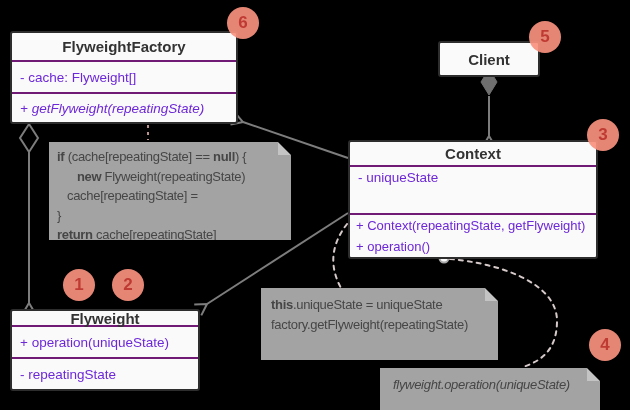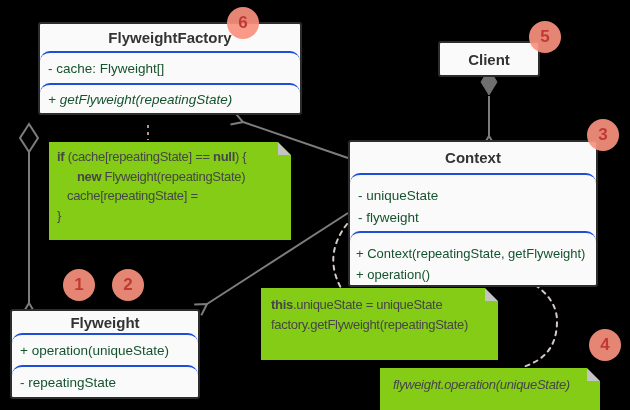--- a/index.html
+++ b/index.html
@@ -5,28 +5,28 @@
   html,body{margin:0;padding:0;background:#000;}
   .stage{position:relative;width:630px;height:410px;background:#000;overflow:hidden;
          font-family:"Liberation Sans",sans-serif;color:#3c3c3c;}
   svg.wires{position:absolute;left:0;top:0;pointer-events:none;}
 
   
   .cls{position:absolute;background:#fafafa;border:2px solid #2d2d2d;border-radius:3px;
        box-sizing:border-box;}
   .cls-title{display:flex;align-items:center;justify-content:center;font-weight:bold;
        font-size:15px;color:#333;}
-  .cls-row{display:flex;align-items:center;padding-left:8px;font-size:13.5px;color:#14532d;
-       border-top:2px solid #1d4ed8;border-radius:10px;}
-  .cls-multi{display:block;padding-top:10px;}
+  .cls-row{display:flex;align-items:center;padding-left:8px;font-size:13.5px;color:#6d28d9;
+       border-top:2px solid #701a75;}
+  .cls-multi{display:block;padding-top:0;}
   .cls-multi .mline{line-height:22px;white-space:nowrap;}
   .ctx-methods .mline{line-height:21px;font-size:13px;}
 
   
-  .note{position:absolute;background:#84cc16;box-sizing:border-box;
+  .note{position:absolute;background:#a3a3a3;box-sizing:border-box;
         clip-path:polygon(0 0,calc(100% - 13px) 0,100% 13px,100% 100%,0 100%);
         filter:drop-shadow(3px 2px 0 #a5a5a5);
         font-size:13px;letter-spacing:-0.3px;color:#464646;}
   .note .fold{position:absolute;top:0;right:0;width:13px;height:13px;
         clip-path:polygon(0 0,100% 100%,0 100%);background:#c4c4c4;}
   .code-line{white-space:pre;line-height:19.5px;}
   .kw{font-weight:bold;}
 
   
   .badge{position:absolute;width:32px;height:32px;border-radius:50%;
@@ -69,54 +69,54 @@
     
     <path d="M347,224 Q323,255 341,288" fill="none" stroke="#d6c9c9" stroke-width="2" stroke-dasharray="4 5" stroke-linecap="round"></path>
 
     
     <g>
       <circle cx="444" cy="258" r="4.5" fill="#fafafa" stroke="#a9a9a9" stroke-width="2"></circle>
       <path d="M450,259 C495,263 557,281 557,321 C557,350 541,361 523,367" fill="none" stroke="#d6c9c9" stroke-width="2" stroke-dasharray="4 5" stroke-linecap="round"></path>
     </g>
   </svg>
 
-  <div class="cls" style="left:10px;top:22px;width:264px;margin-left:28px;">
+  <div class="cls" style="left:10px;top:31px;width:228px;">
     <div class="cls-title" style="height:27px;">FlyweightFactory</div>
     <div class="cls-row" style="height:30px;">- cache: Flyweight[]</div>
     <div class="cls-row" style="height:28px;font-style:italic;">+ getFlyweight(repeatingState)</div>
   </div>
 
   <div class="cls" style="left:438px;top:41px;width:102px;">
     <div class="cls-title" style="height:32px;">Client</div>
   </div>
 
   <div class="cls" style="left:348px;top:140px;width:250px;">
-    <div class="cls-title" style="height:31px;">Context</div>
+    <div class="cls-title" style="height:23px;">Context</div>
     <div class="cls-row cls-multi" style="height:46px;">
       <div class="mline">- uniqueState</div>
-      <div class="mline">- flyweight</div>
     </div>
     <div class="cls-row cls-multi ctx-methods" style="height:42px;padding-left:6px;">
       <div class="mline">+ Context(repeatingState, getFlyweight)</div>
       <div class="mline">+ operation()</div>
     </div>
   </div>
 
   <div class="cls" style="left:10px;top:309px;width:190px;">
-    <div class="cls-title" style="height:22px;border-radius:9px;">Flyweight</div>
+    <div class="cls-title" style="height:14px;border-radius:9px;">Flyweight</div>
     <div class="cls-row" style="height:30px;">+ operation(uniqueState)</div>
     <div class="cls-row" style="height:30px;">- repeatingState</div>
   </div>
 
   <div class="note" style="left:49px;top:142px;width:242px;height:98px;padding:5px 8px;">
     <span class="fold"></span>
   <div class="code-line"><span class="kw">if </span><span>(cache[repeatingState] == </span><span class="kw">null</span><span>) {</span></div>
       <div class="code-line"><span>      </span><span class="kw">new</span><span> Flyweight(repeatingState)</span></div>
       <div class="code-line"><span>   cache[repeatingState] =</span></div>
       <div class="code-line"><span>}</span></div>
+      <div class="code-line"><span class="kw">return</span><span> cache[repeatingState]</span></div>
     </div>
 
   <div class="note" style="left:261px;top:288px;width:237px;height:72px;padding:7px 10px;">
     <span class="fold"></span>
   <div class="code-line"><span class="kw">this</span><span>.uniqueState = uniqueState</span></div>
       <div class="code-line"><span>factory.getFlyweight(repeatingState)</span></div>
     </div>
 
   <div class="note" style="left:380px;top:368px;width:220px;height:50px;padding:7px 0 0 13px;font-style:italic;">
     <span class="fold"></span>

